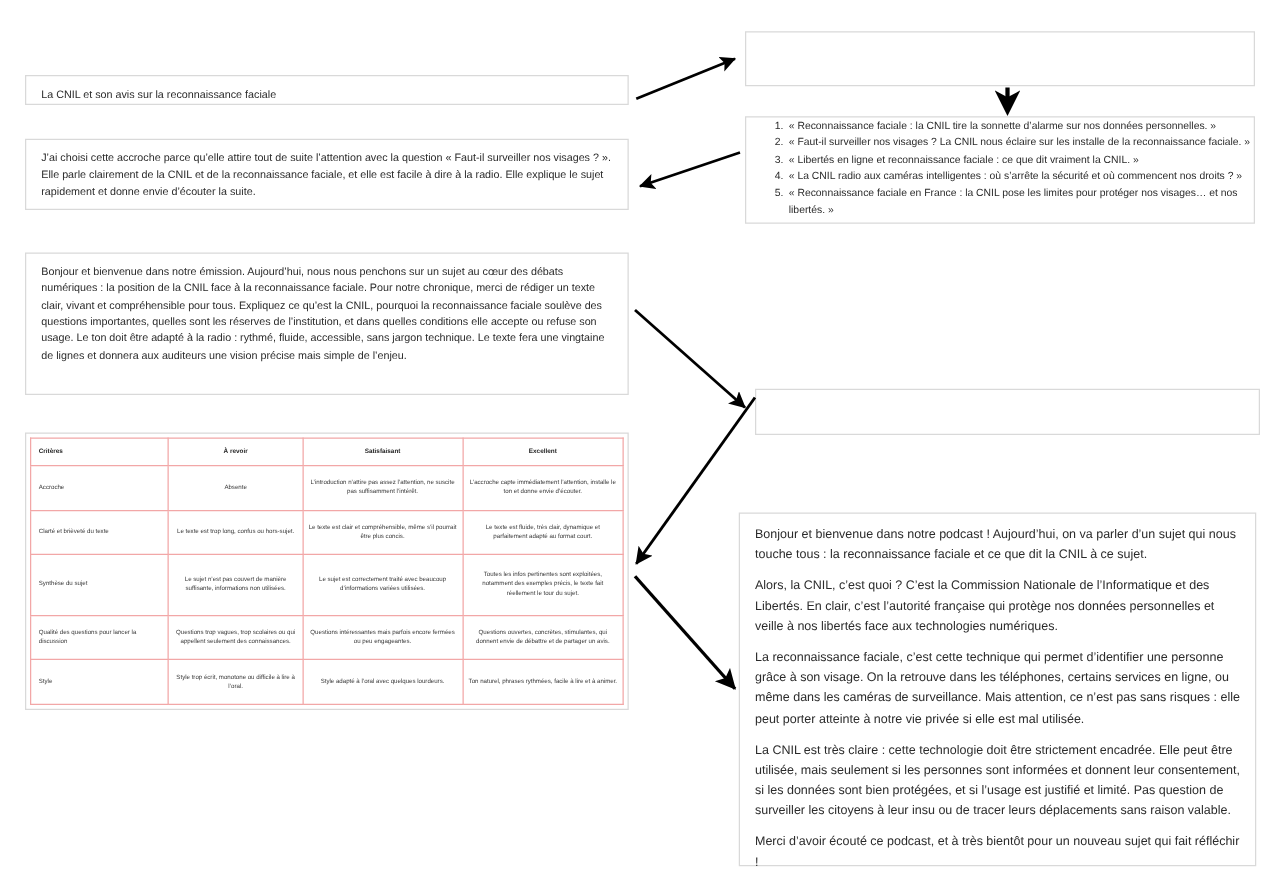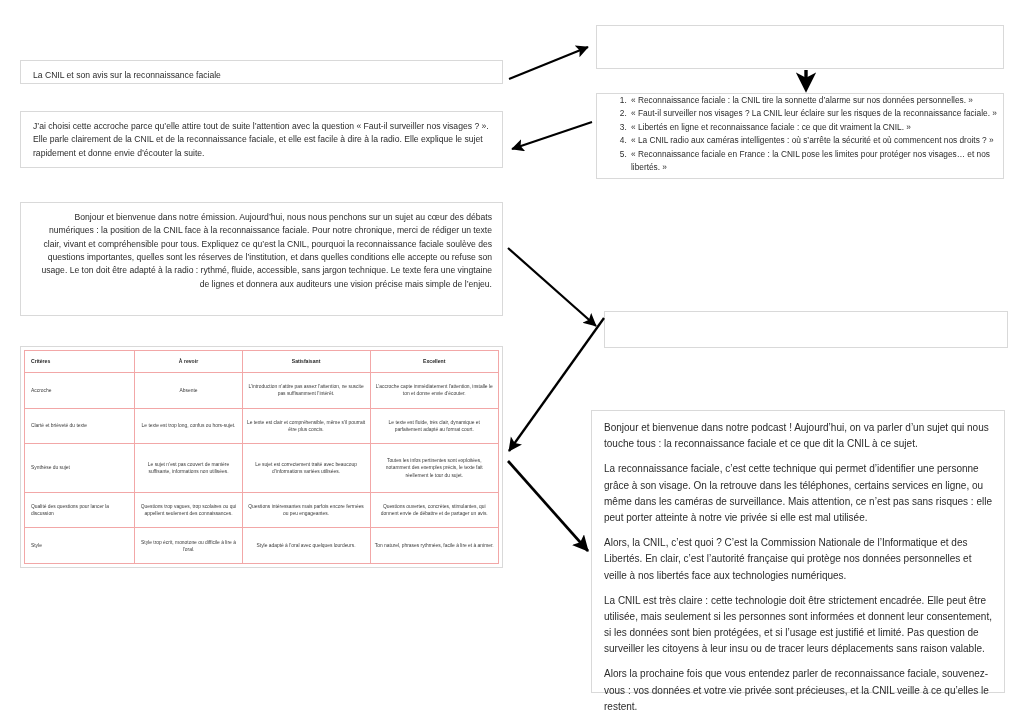--- a/index.html
+++ b/index.html
@@ -40,21 +40,21 @@
     position: absolute;
     left: 0; top: 0;
     width: 1024px;
     height: 715px;
     pointer-events: none;
   }
 
   
   #box-title      { left: 20px;  top: 60px;  width: 483px; height: 24px; }
   #box-rationale  { left: 20px;  top: 111px; width: 483px; height: 57px; }
-  #box-brief      { left: 20px;  top: 202px; width: 483px; height: 114px; text-align: right; }
+  #box-brief      { left: 20px;  top: 202px; width: 483px; height: 114px; }
   #box-footer     { left: 20px;  top: 581px; width: 483px; height: 22px; }
 
   
   #box-empty-top  { left: 596px; top: 25px;  width: 408px; height: 44px; }
   #box-titles     { left: 596px; top: 93px;  width: 408px; height: 86px; }
   #box-empty-mid  { left: 604px; top: 311px; width: 404px; height: 37px; }
   #box-script     { left: 591px; top: 410px; width: 414px; height: 283px; }
 
   #box-titles ol {
     margin: 0;
@@ -182,37 +182,36 @@
   </div>
 
 
   <div class="box prompt-box" id="box-empty-top">
     <p></p>
   </div>
 
   <div class="box" id="box-titles">
     <ol>
       <li>« Reconnaissance faciale : la CNIL tire la sonnette d’alarme sur nos données personnelles. »</li>
-      <li>« Faut-il surveiller nos visages ? La CNIL leur éclaire sur les risques de la reconnaissance faciale. »</li>
+      <li>« Faut-il surveiller nos visages ? La CNIL nous éclaire sur les installe de la reconnaissance faciale. »</li>
       <li>« Libertés en ligne et reconnaissance faciale : ce que dit vraiment la CNIL. »</li>
       <li>« La CNIL radio aux caméras intelligentes : où s’arrête la sécurité et où commencent nos droits ? »</li>
       <li>« Reconnaissance faciale en France : la CNIL pose les limites pour protéger nos visages… et nos libertés. »</li>
     </ol>
   </div>
 
   <div class="box prompt-box" id="box-empty-mid">
     <p></p>
   </div>
 
   <div class="box" id="box-script">
     <p> Bonjour et bienvenue dans notre podcast ! Aujourd’hui, on va parler d’un sujet qui nous touche tous : la reconnaissance faciale et ce que dit la CNIL à ce sujet.</p>
+    <p>Alors, la CNIL, c’est quoi ? C’est la Commission Nationale de l’Informatique et des Libertés. En clair, c’est l’autorité française qui protège nos données personnelles et veille à nos libertés face aux technologies numériques.</p>
     <p>La reconnaissance faciale, c’est cette technique qui permet d’identifier une personne grâce à son visage. On la retrouve dans les téléphones, certains services en ligne, ou même dans les caméras de surveillance. Mais attention, ce n’est pas sans risques : elle peut porter atteinte à notre vie privée si elle est mal utilisée.</p>
-    <p>Alors, la CNIL, c’est quoi ? C’est la Commission Nationale de l’Informatique et des Libertés. En clair, c’est l’autorité française qui protège nos données personnelles et veille à nos libertés face aux technologies numériques.</p>
     <p>La CNIL est très claire : cette technologie doit être strictement encadrée. Elle peut être utilisée, mais seulement si les personnes sont informées et donnent leur consentement, si les données sont bien protégées, et si l’usage est justifié et limité. Pas question de surveiller les citoyens à leur insu ou de tracer leurs déplacements sans raison valable.</p>
-    <p>Alors la prochaine fois que vous entendez parler de reconnaissance faciale, souvenez-vous : vos données et votre vie privée sont précieuses, et la CNIL veille à ce qu’elles le restent.</p>
     <p>Merci d’avoir écouté ce podcast, et à très bientôt pour un nouveau sujet qui fait réfléchir !</p>
   </div>
 
   <svg class="arrows" viewBox="0 0 1024 715">
     <defs>
       <marker id="ah" markerWidth="7" markerHeight="7" refX="5.6" refY="3" orient="auto" markerUnits="strokeWidth">
         <path d="M0,0 L6,3 L0,6 L1.3,3 z" fill="#000000"></path>
       </marker>
       <marker id="ahw" markerWidth="6" markerHeight="6" refX="4.6" refY="3" orient="auto" markerUnits="strokeWidth">
         <path d="M0,0 L6,3 L0,6 L1.6,3 z" fill="#000000"></path>

